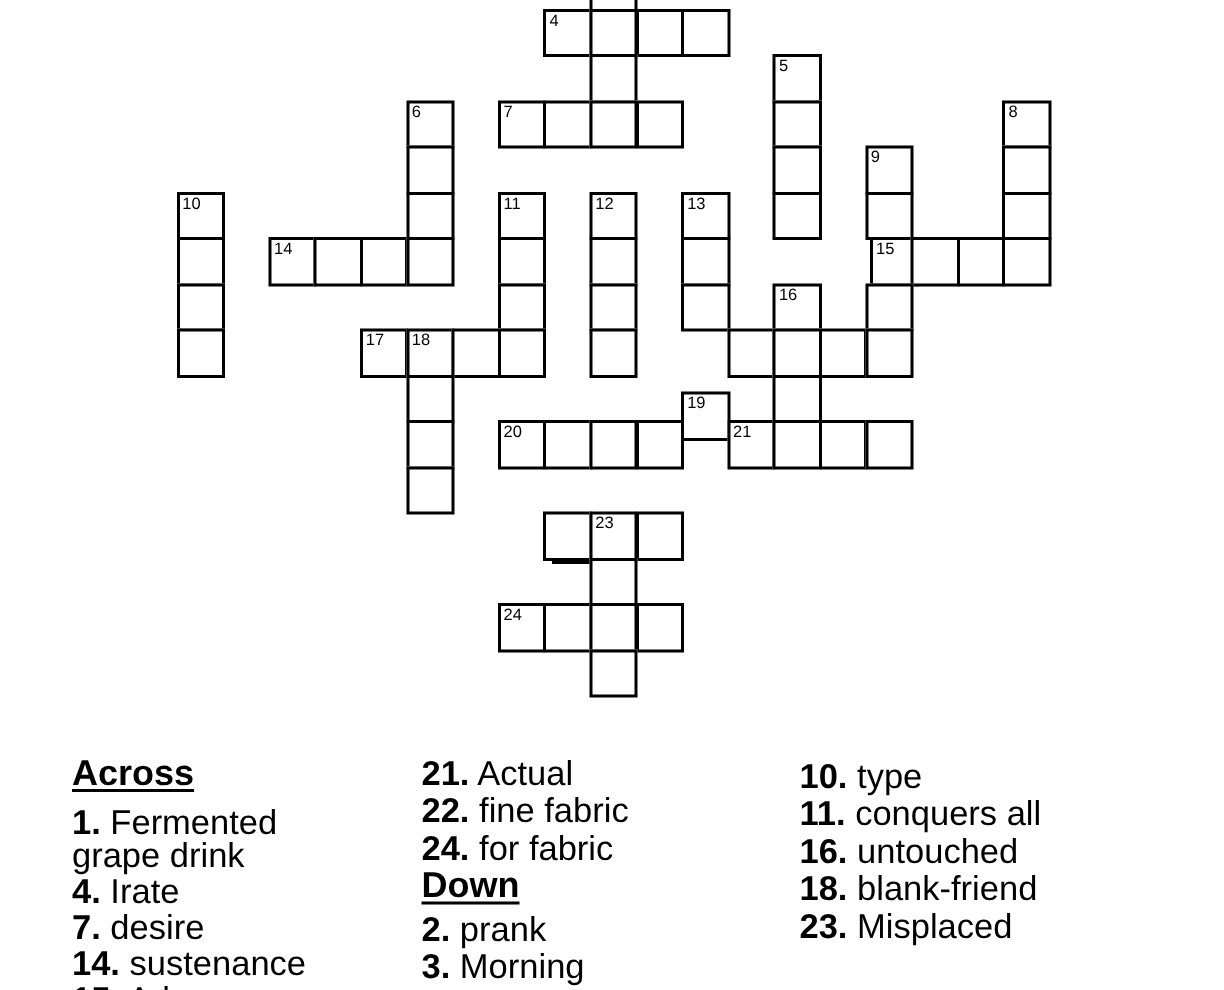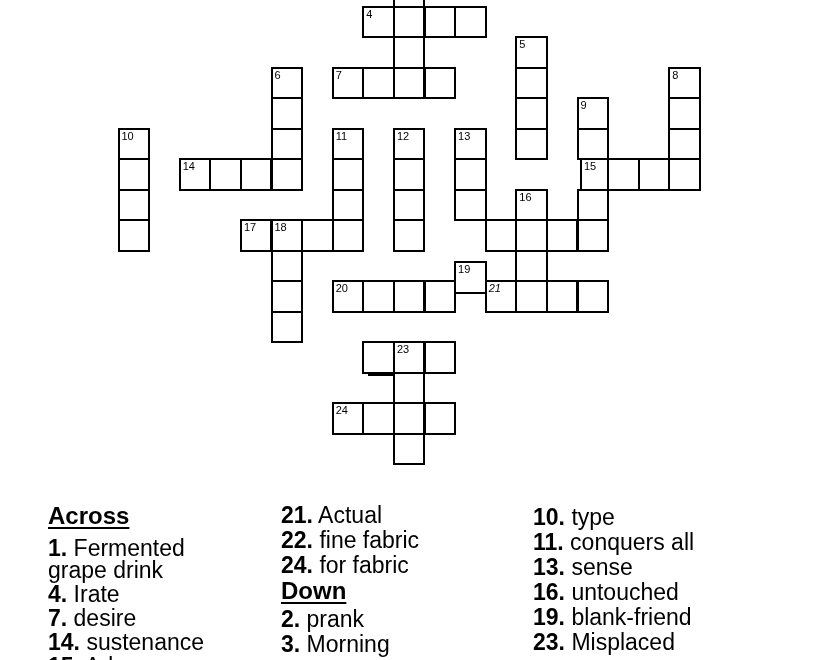--- a/index.html
+++ b/index.html
@@ -146,21 +146,21 @@
       <div class="cell" style="left: 576.5px; top: 219.3px;"></div>
       <div class="cell" style="left: 270.5px; top: 249.8px;"></div>
       <div class="cell" style="left: 515.3px; top: 249.8px;"></div>
       <div class="cell" style="left: 270.5px; top: 280.3px;"></div>
       <div class="cell" style="left: 331.7px; top: 280.3px;">
         <span class="num">20</span>
       </div>
       <div class="cell" style="left: 362.3px; top: 280.3px;"></div>
       <div class="cell" style="left: 392.9px; top: 280.3px;"></div>
       <div class="cell" style="left: 423.5px; top: 280.3px;"></div>
-      <div class="cell" style="left: 484.7px; top: 280.3px; font-style: italic;">
+      <div class="cell" style="left: 484.7px; top: 280.3px;">
         <span class="num">21</span>
       </div>
       <div class="cell" style="left: 515.3px; top: 280.3px;"></div>
       <div class="cell" style="left: 545.9px; top: 280.3px;"></div>
       <div class="cell" style="left: 576.5px; top: 280.3px;"></div>
       <div class="cell" style="left: 270.5px; top: 310.8px;"></div>
       <div class="cell" style="left: 331.7px; top: 343px; margin-left: 36px;">
         <span class="num">22</span>
       </div>
       <div class="cell" style="left: 362.3px; top: 341.3px;"></div>
@@ -190,19 +190,18 @@
         <p class="clue"><b>21.</b> <span>Actual</span></p>
         <p class="clue"><b>22.</b> <span>fine fabric</span></p>
         <p class="clue"><b>24.</b> <span>for fabric</span></p>
         <div class="clue-heading">Down</div>
         <p class="clue"><b>2.</b> <span>prank</span></p>
         <p class="clue"><b>3.</b> <span>Morning</span></p>
       </div>
     <div class="clue-col c3">
         <p class="clue"><b>10.</b> <span>type</span></p>
         <p class="clue"><b>11.</b> <span>conquers all</span></p>
-        <p class="clue"><b>13.</b> <span>sense</span></p>
         <p class="clue"><b>16.</b> <span>untouched</span></p>
-        <p class="clue"><b>19.</b> <span>blank-friend</span></p>
+        <p class="clue"><b>18.</b> <span>blank-friend</span></p>
         <p class="clue"><b>23.</b> <span>Misplaced</span></p>
       </div>
   </div>
 </div>
 
 </body></html>

